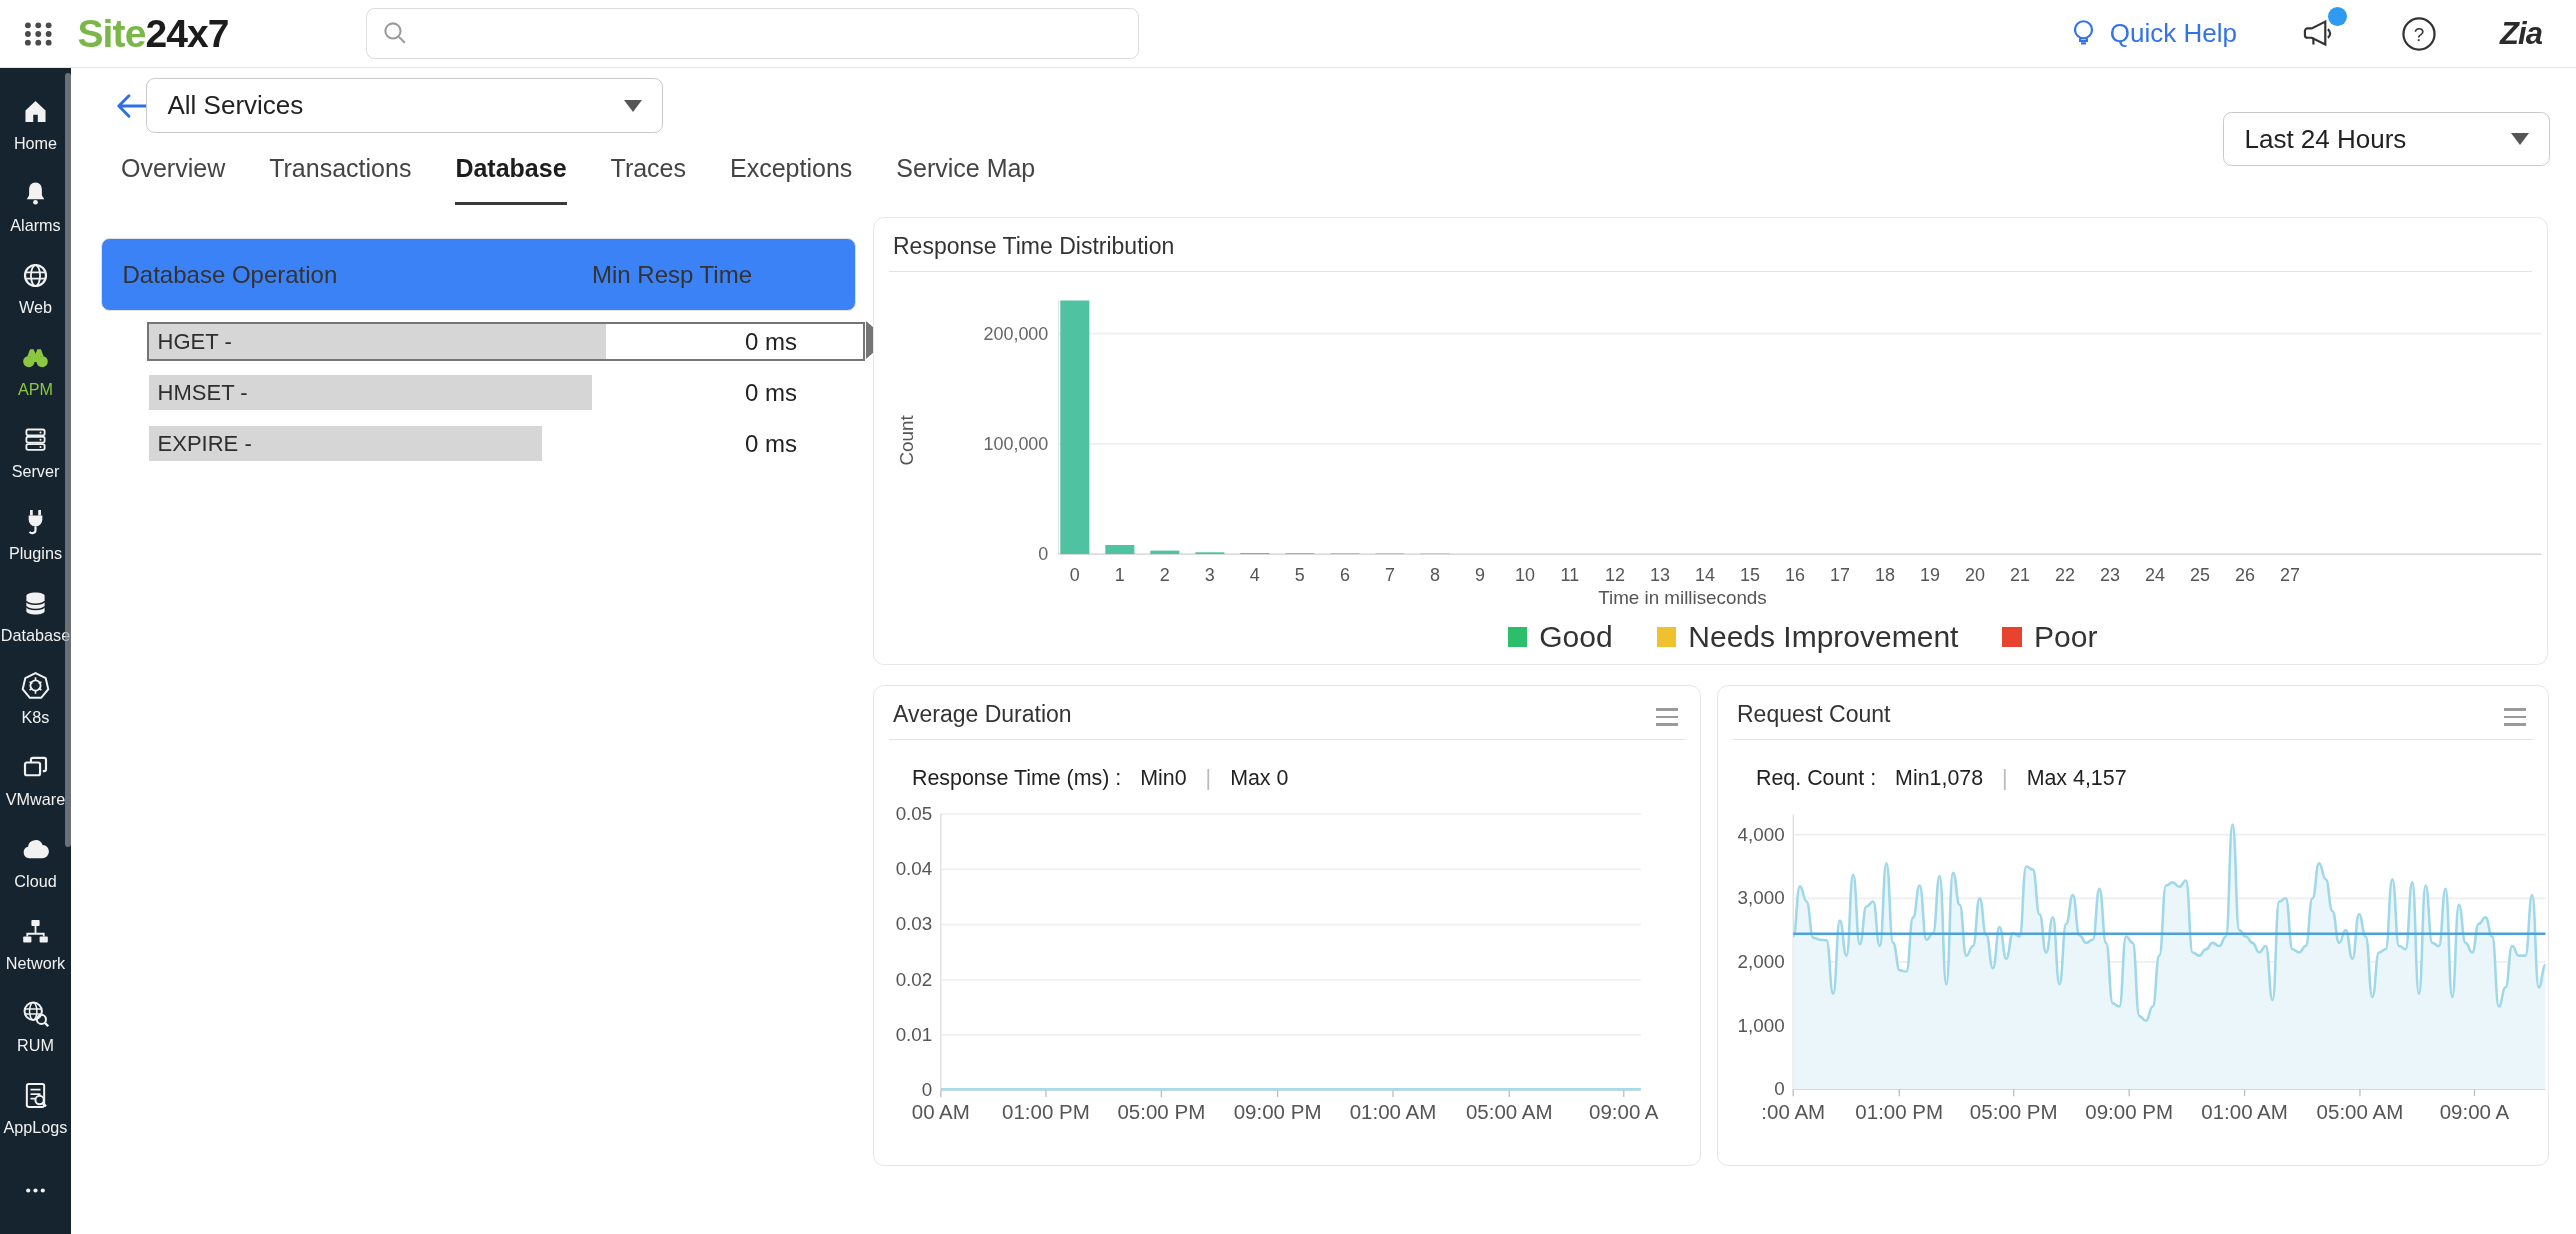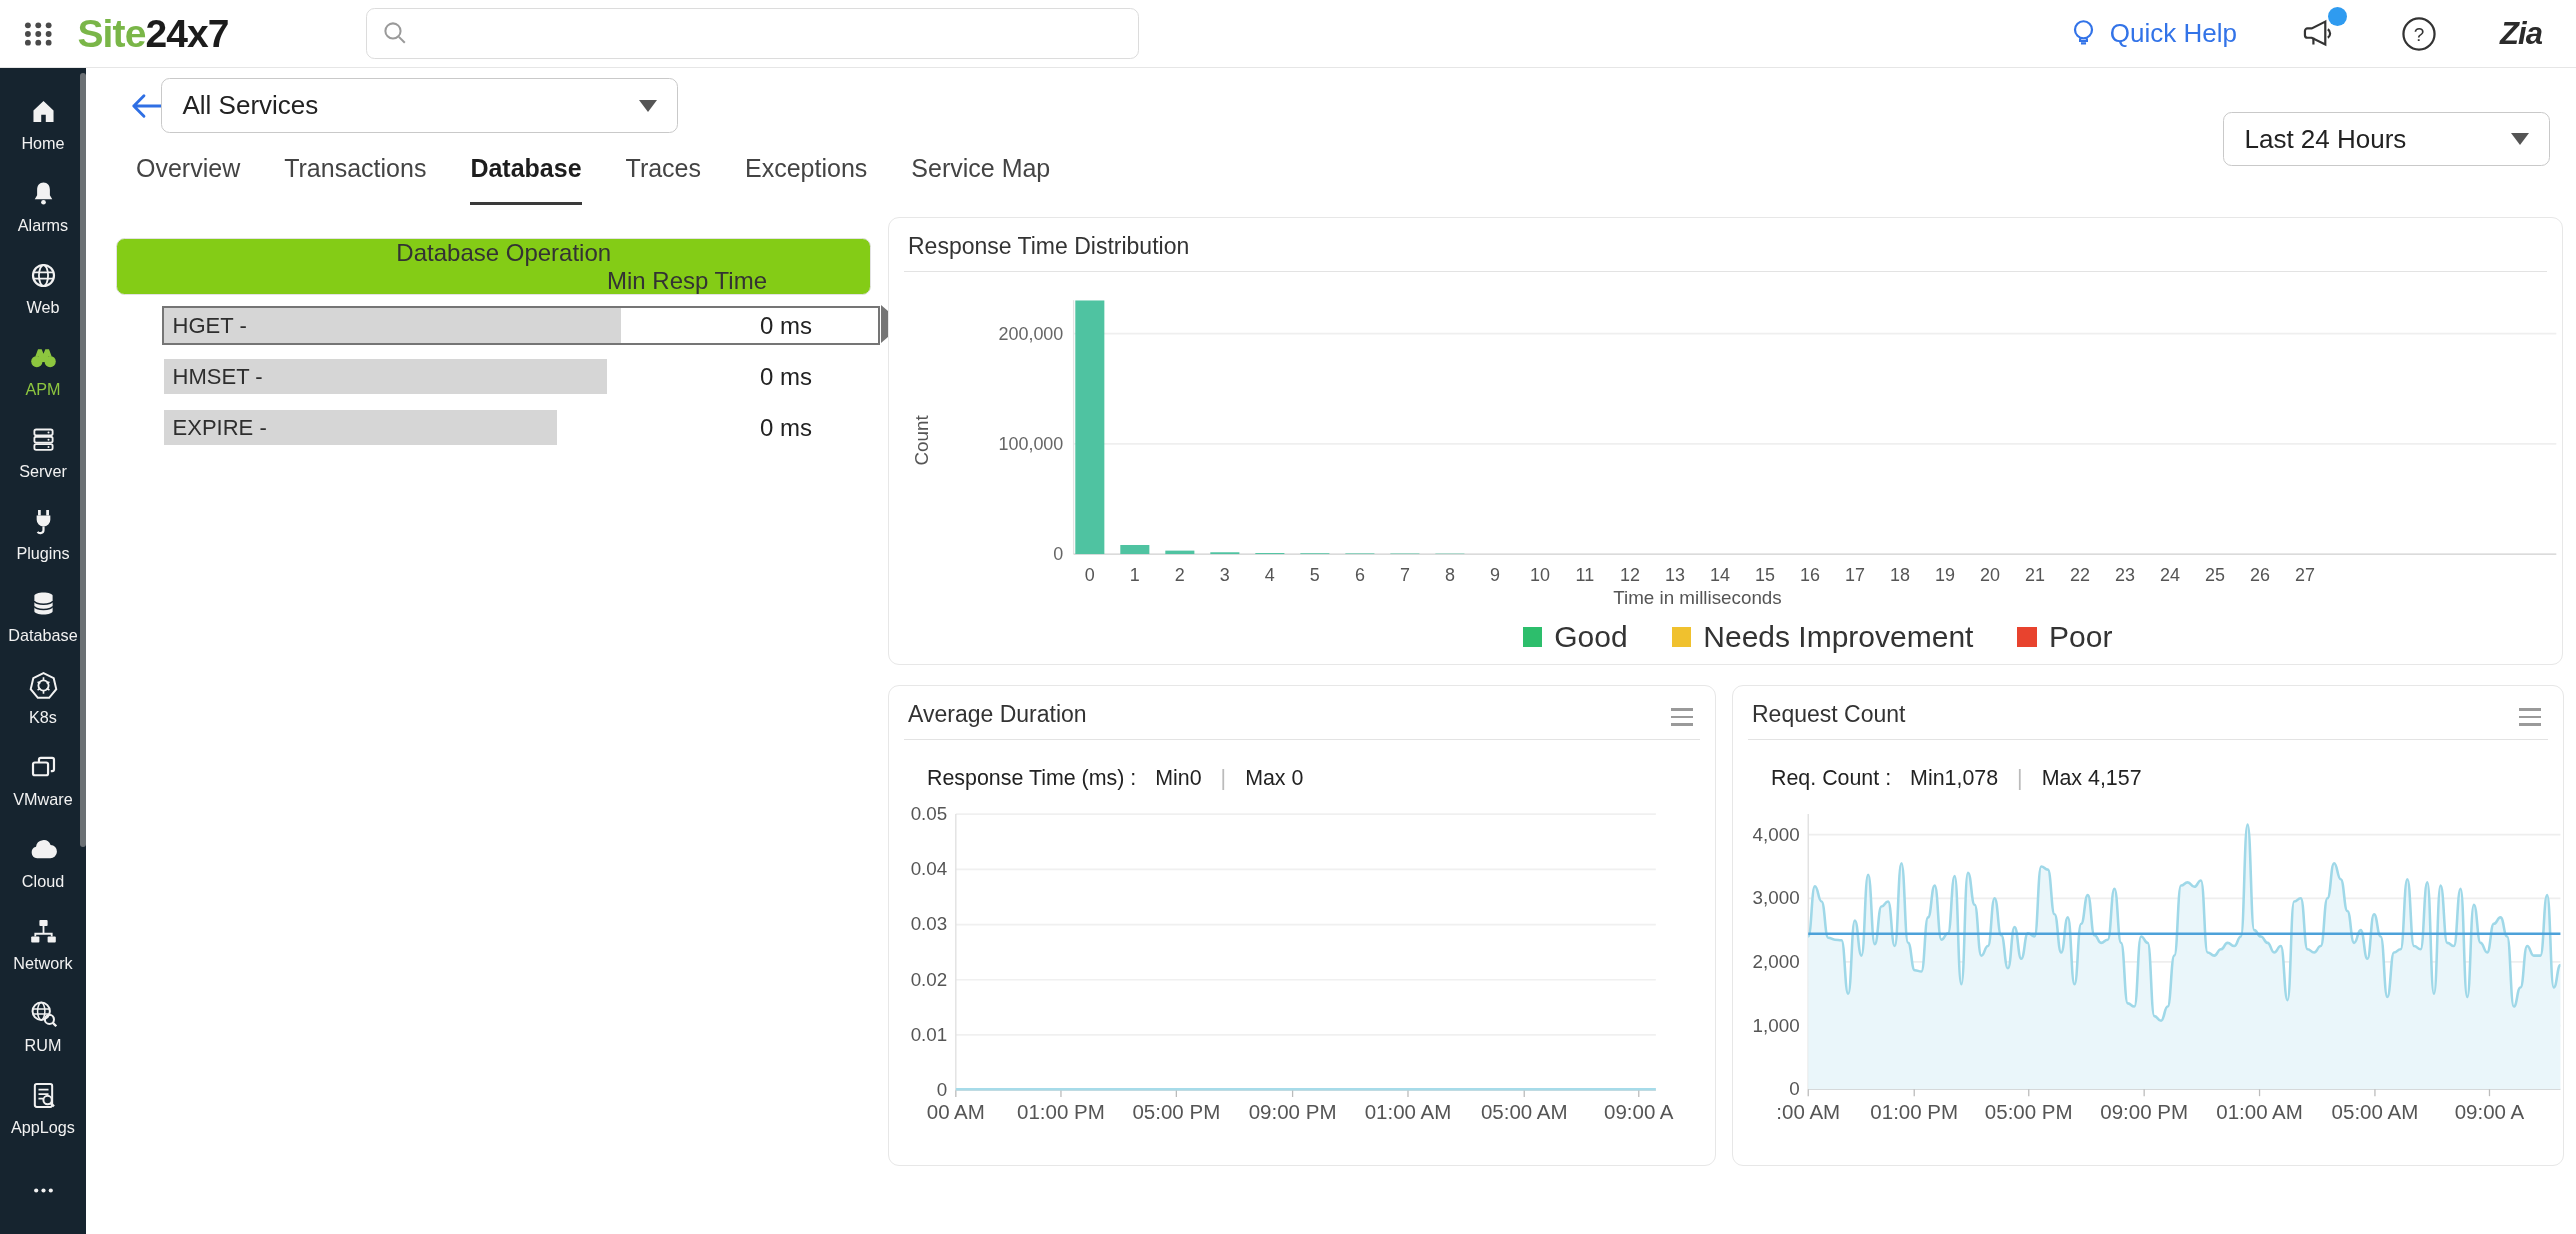--- a/index.html
+++ b/index.html
@@ -19,21 +19,21 @@
     font-family:"Liberation Sans", sans-serif; color:#333; background:transparent; }
   .top-right { margin-left:auto; display:flex; align-items:center; gap:62px; }
   .quick-help { display:flex; align-items:center; gap:10.3px; color:#3273e8; font-size:26px; cursor:pointer; }
   .icon-btn { position:relative; cursor:pointer; display:flex; align-items:center; }
   .badge-dot { position:absolute; top:-6.8px; right:-8.6px; width:19px; height:19px;
     border-radius:50%; background:#2f9bf0; }
   .zia-glyph { font-size:31px; font-weight:700; font-style:italic; color:#2b2b2b; letter-spacing:-0.9px; }
 
   
   .shell { display:flex; height:1167px; }
-  .sidebar { width:86px; background:#16242f; position:relative; flex:none;
+  .sidebar { width:71px; background:#16242f; position:relative; flex:none;
     display:flex; flex-direction:column; align-items:center; padding-top:15.4px; }
   .side-item { width:79px; height:82px; display:flex; flex-direction:column;
     align-items:center; justify-content:center; gap:6.8px; color:#f2f2f2; cursor:pointer; }
   .side-item .lbl { font-size:16.2px; }
   .side-item.active { color:#8dc63f; }
   .side-scrollbar { position:absolute; right:0; top:5.1px; width:6px; height:774px;
     background:#9a9a9a; opacity:.65; border-radius:3.4px; }
 
   .content { flex:1; position:relative; }
 
@@ -62,22 +62,22 @@
   .db-search { position:absolute; right:34px; top:22px; width:514px; height:44px; border:1.7px solid #c9c9c9;
     border-radius:5.1px; background:#fff; font-size:22px; padding:0 17px; color:#333; outline:none;
     font-family:"Liberation Sans", sans-serif; }
   .db-search::placeholder { color:#b2b2b2; }
 
   
   .main { position:relative; height:940px; background:#fff; }
 
   
   .ops-panel { position:absolute; left:30px; top:27px; width:755px; }
-  .ops-header { height:57px; background:#84cc16; border:1.7px solid #e2e2e2; border-radius:8.6px;
-    display:flex; align-items:center; font-size:24px; color:#333;flex-direction:column; }
+  .ops-header { height:73px; background:#3b82f6; border:1.7px solid #e2e2e2; border-radius:8.6px;
+    display:flex; align-items:center; font-size:24px; color:#333; }
   .ops-col-op { margin-left:20.5px; }
   .ops-col-time { margin-left:auto; margin-right:103px; }
   .ops-rows { margin-top:11px; }
   .ops-row { position:relative; width:718px; height:39px; margin-bottom:12px;
     border:2.6px solid transparent; cursor:pointer;margin-left:46px; }
   .ops-row .bar { position:absolute; left:0; top:0; bottom:0; background:#d6d6d6; }
   .ops-row .op { position:absolute; left:8.6px; top:50%; transform:translateY(-50%);
     font-size:22px; color:#2e2e2e; z-index:1; }
   .ops-row .val { position:absolute; right:66px; top:50%; transform:translateY(-50%);
     font-size:24px; color:#222; z-index:1; }

